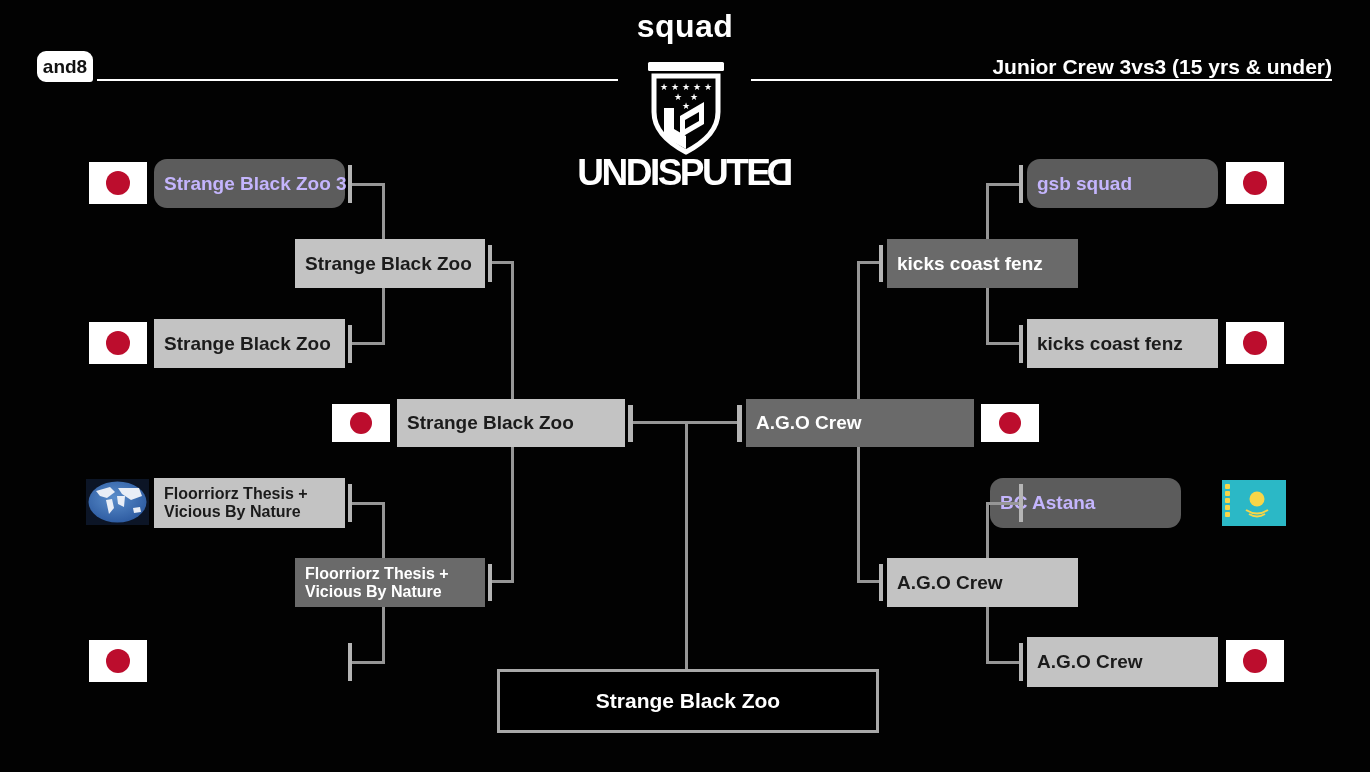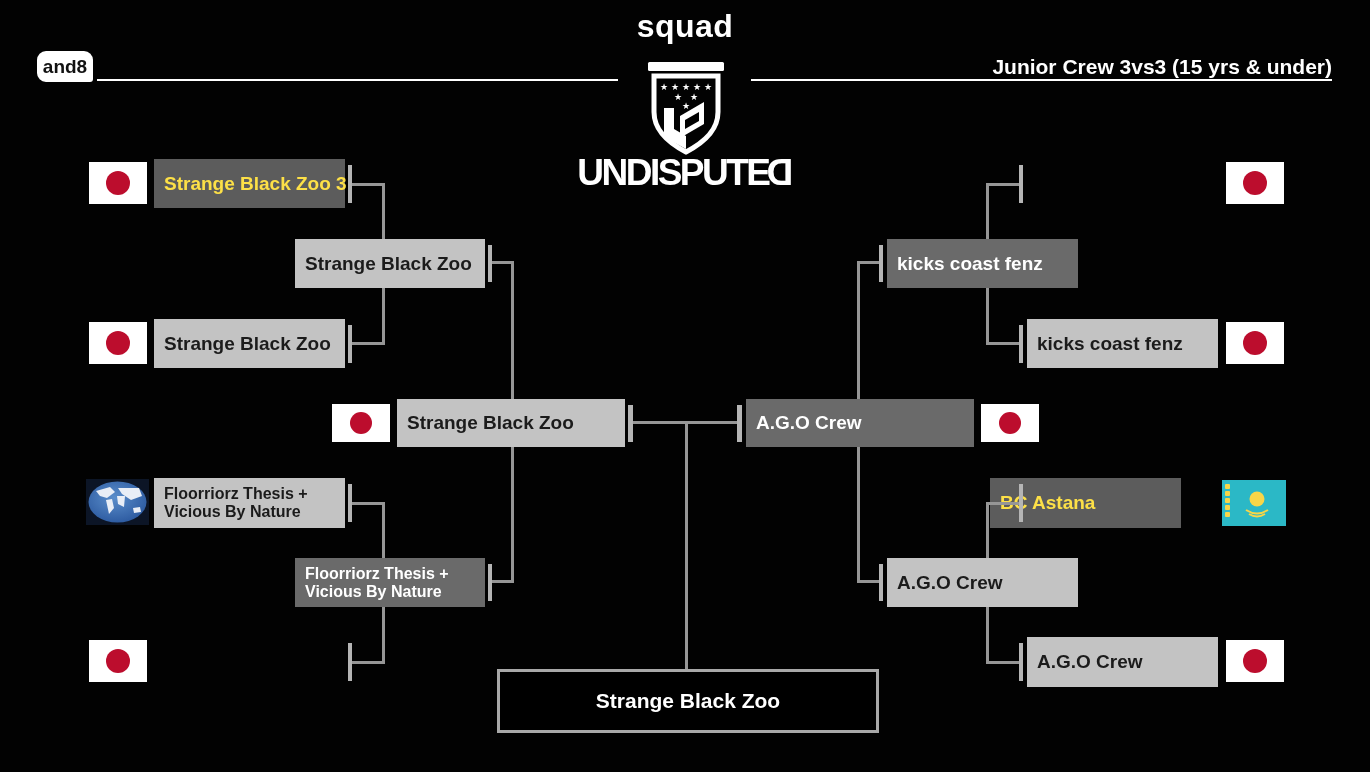--- a/index.html
+++ b/index.html
@@ -19,21 +19,21 @@
   .fuji .idot{position:relative;display:inline-block;}
   .fuji .idot::after{content:"";position:absolute;left:50%;margin-left:-1.5px;top:0;
         width:3px;height:3px;border-radius:50%;background:#e8192c;}
   .undis{position:absolute;left:0;right:0;top:152px;text-align:center;color:#fff;
          font-weight:bold;font-size:37px;letter-spacing:-2.5px;}
   .undis .flipd{display:inline-block;transform:scaleX(-1);}
   .shield{position:absolute;left:647px;top:62px;}
   
   .box{position:absolute;display:flex;align-items:center;padding-left:10px;box-sizing:border-box;
        font-weight:bold;font-size:19px;white-space:nowrap;}
-  .box.dark{background:#5c5c5c;color:#fde047;}
+  .box.dark{background:#5c5c5c;color:#c4b5fd;border-radius:13px;}
   .box.dark2{background:#6a6a6a;color:#fff;}
   .box.light{background:#c3c3c3;color:#1b1b1b;}
   .box.two{flex-direction:column;align-items:flex-start;justify-content:center;
            font-size:16px;line-height:18px;}
   .final{position:absolute;background:#000;border:3px solid #a8a8a8;display:flex;
          align-items:center;justify-content:center;color:#fff;font-weight:bold;font-size:21px;}
   
   .tick{position:absolute;background:#b5b5b5;}
   .hl{position:absolute;background:#969696;height:3px;}
   .vl{position:absolute;background:#969696;width:3px;}
@@ -170,20 +170,23 @@
       <path d="M27,34 q8,5 16,0"></path>
     </g>
   </svg>
   <div class="flag jp" style="left:1226px;top:640px;width:58px;height:42px;">
       <i style="width:24px;height:24px;"></i>
     </div>
   <div class="flag jp" style="left:981px;top:404px;width:58px;height:38px;">
       <i style="width:22px;height:22px;"></i>
     </div>
 
+  <div class="box dark" style="left:1027px;top:159px;width:191px;height:49px;">
+    <span>gsb squad</span>
+  </div>
   <div class="box light" style="left:1027px;top:319px;width:191px;height:49px;">
     <span>kicks coast fenz</span>
   </div>
   <div class="box dark" style="left:990px;top:478px;width:191px;height:50px;">
     <span>BC Astana</span>
   </div>
   <div class="box light" style="left:1027px;top:637px;width:191px;height:50px;">
     <span>A.G.O Crew</span>
   </div>
 

